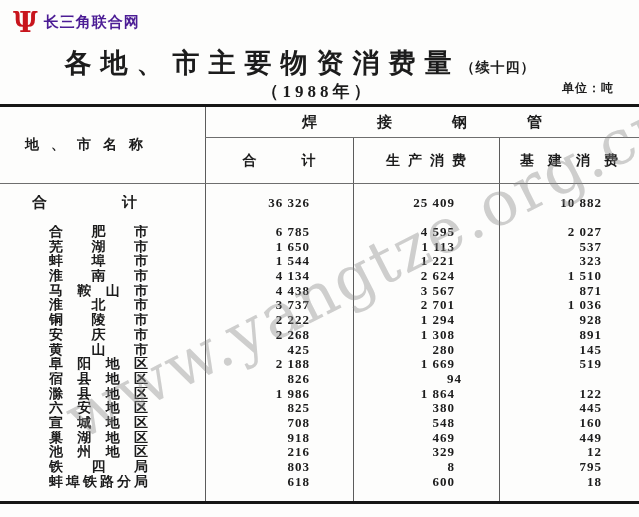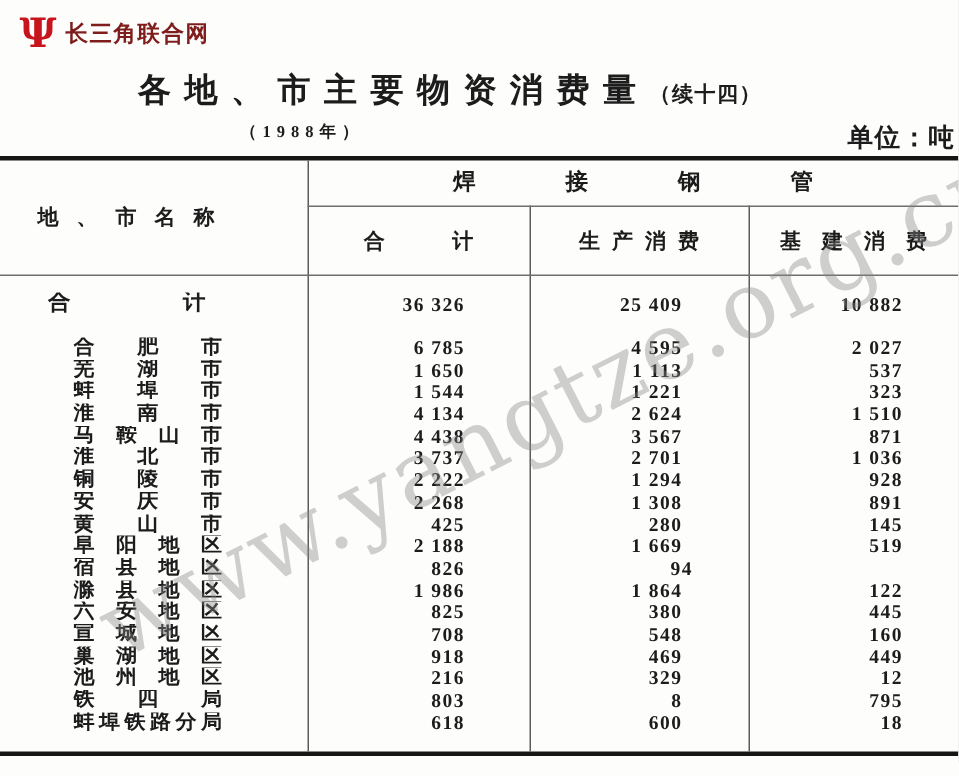--- a/index.html
+++ b/index.html
@@ -1,28 +1,28 @@
 <!DOCTYPE html>
 <html><head>
 <meta charset="utf-8">
 <style>
   html,body{margin:0;padding:0;background:#e8e8e8;}
   .page{position:relative;width:639px;height:517px;background:#fdfdfc;overflow:hidden;
         font-family:"Liberation Serif","DejaVu Serif",serif;color:#1c1c1c;}
   
   .logo{position:absolute;left:13px;top:9px;display:flex;align-items:center;gap:6px;}
   .logo-mark{font-family:"DejaVu Serif",serif;font-weight:700;font-size:27px;line-height:27px;color:#c8151d;}
-  .logo-text{font-family:"Liberation Sans","DejaVu Sans",sans-serif;font-weight:700;font-size:15px;color:#7f1d1d;letter-spacing:1px;}
+  .logo-text{font-family:"Liberation Sans","DejaVu Sans",sans-serif;font-weight:700;font-size:15px;color:#4c1d95;letter-spacing:1px;}
   
   .title-row{position:absolute;left:40px;top:45px;width:520px;text-align:center;white-space:nowrap;}
-  .title-main{font-size:22px;font-weight:700;letter-spacing:9px;}
+  .title-main{font-size:27px;font-weight:700;letter-spacing:9px;}
   .title-suffix{font-size:14px;font-weight:700;letter-spacing:1px;}
-  .subtitle{position:absolute;left:160px;top:80px;width:340px;text-align:left;
-            font-size:11px;font-weight:700;letter-spacing:4px;}
-  .unit{position:absolute;right:2px;top:80px;font-size:17px;font-weight:700;letter-spacing:1px;text-align:center;}
+  .subtitle{position:absolute;left:148px;top:80px;width:340px;text-align:center;
+            font-size:17px;font-weight:700;letter-spacing:4px;}
+  .unit{position:absolute;right:25px;top:80px;font-size:12px;font-weight:700;letter-spacing:1px;text-align:center;}
   
   .watermark{position:absolute;left:70px;top:385px;width:700px;
              font-family:"DejaVu Serif",serif;font-size:62px;letter-spacing:2px;
              color:rgba(135,135,135,0.40);transform:rotate(-27deg);transform-origin:0 50%;
              pointer-events:none;white-space:nowrap;z-index:5;}
   
   .table{position:absolute;left:0;top:104px;width:639px;height:400px;box-sizing:border-box;
          border-top:3px solid #161616;border-bottom:3px solid #161616;}
   .vline{position:absolute;width:1px;background:#5c5c5c;}
   .v1{left:205px;top:0;bottom:0;}

